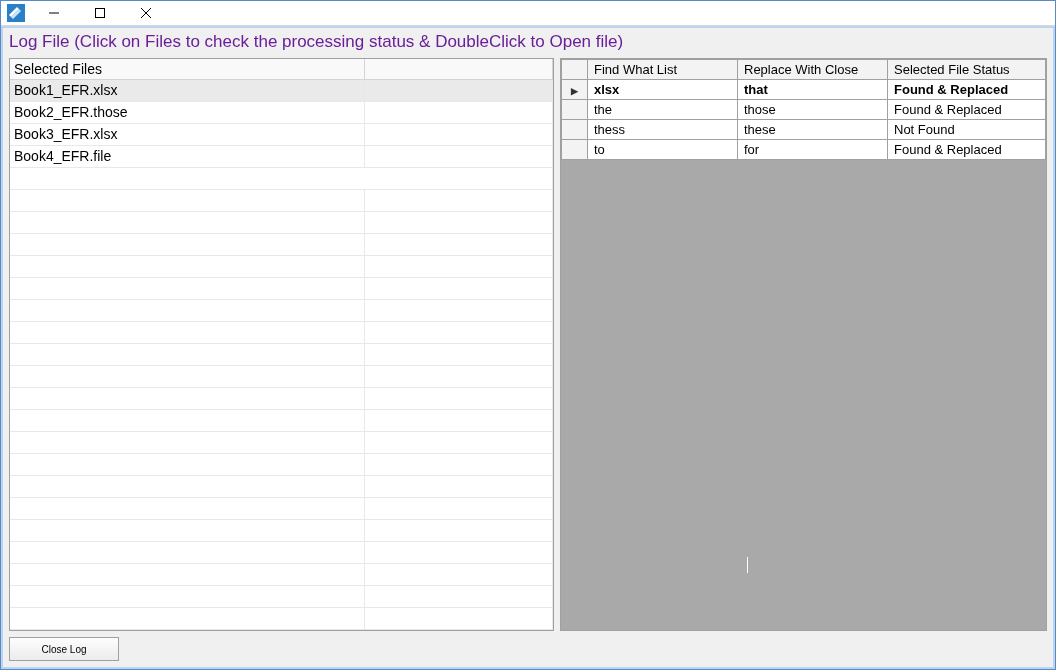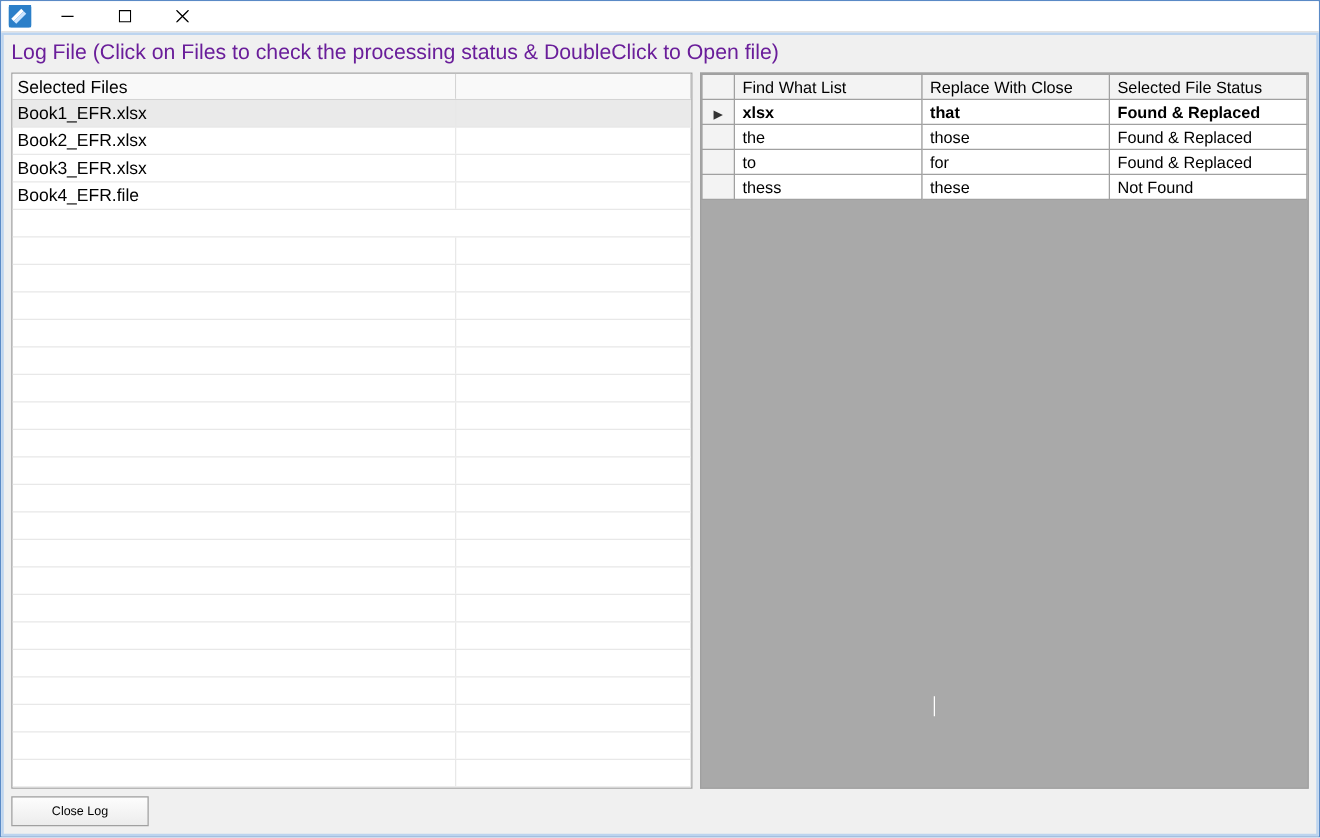--- a/index.html
+++ b/index.html
@@ -221,21 +221,21 @@
           <div class="gridhdr-row">
             <div class="gridhdr-cell col1">Selected Files</div>
             <div class="gridhdr-cell col2"></div>
           </div>
           <div class="gridbody" id="files-body">
               <div class="gridrow selected">
                 <div class="cell col1">Book1_EFR.xlsx</div>
                 <div class="cell col2"></div>
               </div>
               <div class="gridrow">
-                <div class="cell col1">Book2_EFR.xlsx</div>
+                <div class="cell col1">Book2_EFR.those</div>
                 <div class="cell col2"></div>
               </div>
               <div class="gridrow">
                 <div class="cell col1">Book3_EFR.xlsx</div>
                 <div class="cell col2"></div>
               </div>
               <div class="gridrow">
                 <div class="cell col1">Book4_EFR.file</div>
                 <div class="cell col2"></div>
               </div>
@@ -351,29 +351,29 @@
                   <td>Found &amp; Replaced</td>
                 </tr>
                 <tr>
                   <td class="rowhdr"></td>
                   <td>the</td>
                   <td>those</td>
                   <td>Found &amp; Replaced</td>
                 </tr>
                 <tr>
                   <td class="rowhdr"></td>
+                  <td>thess</td>
+                  <td>these</td>
+                  <td>Not Found</td>
+                </tr>
+                <tr>
+                  <td class="rowhdr"></td>
                   <td>to</td>
                   <td>for</td>
                   <td>Found &amp; Replaced</td>
-                </tr>
-                <tr>
-                  <td class="rowhdr"></td>
-                  <td>thess</td>
-                  <td>these</td>
-                  <td>Not Found</td>
                 </tr>
               </tbody>
           </table>
         </div>
         <div class="caret" style="left:187px; bottom:58px;"></div>
       </div>
     </div>
 
     <div class="buttonbar">
       <button class="btn">Close Log</button>

